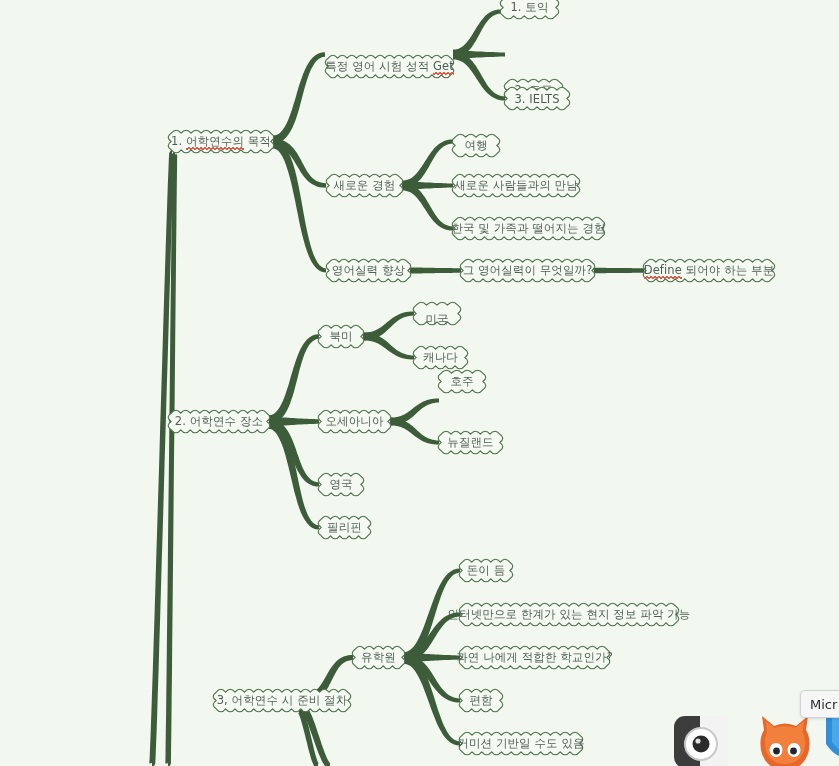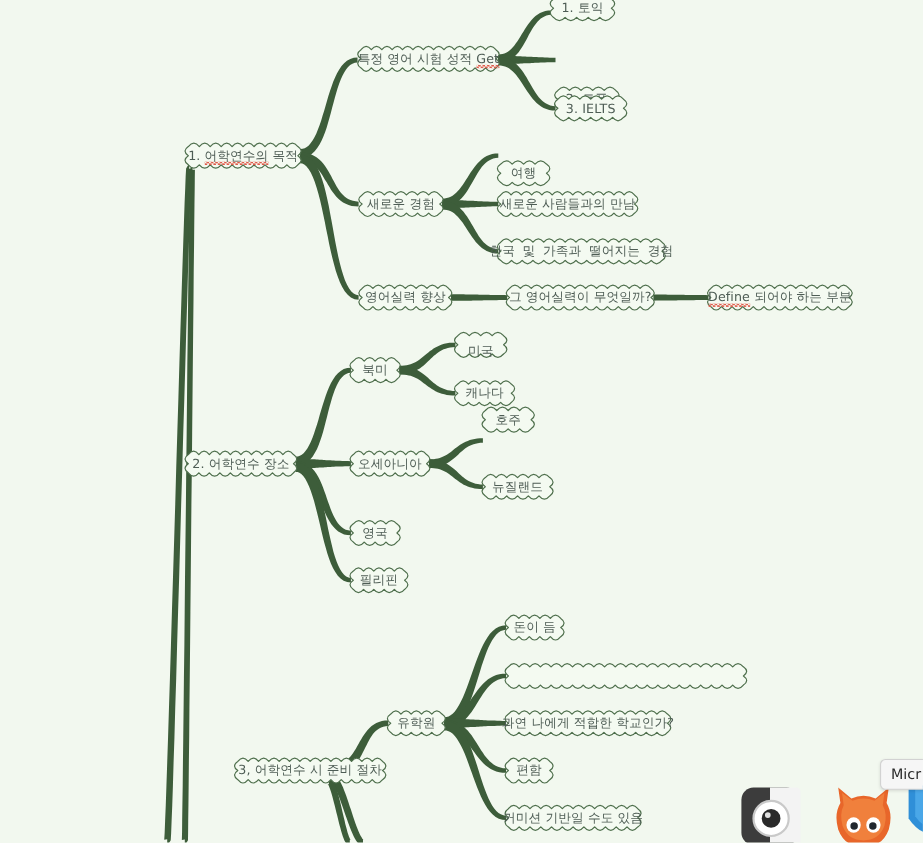--- a/index.html
+++ b/index.html
@@ -93,21 +93,21 @@
       </g>
   </svg>
 
   <div id="nodes">
       <div class="node" style="left: 166px; top: 128px; width: 110px; height: 27px;">
         <svg class="cloudbg" width="110" height="27" viewBox="0 0 110 27">
           <path d="M5.2,5.2 Q10.2,-0.8 15.2,5.2 Q20.1,-0.8 25.1,5.2 Q30.1,-0.8 35.1,5.2 Q40.1,-0.8 45.0,5.2 Q50.0,-0.8 55.0,5.2 Q60.0,-0.8 65.0,5.2 Q69.9,-0.8 74.9,5.2 Q79.9,-0.8 84.9,5.2 Q89.9,-0.8 94.8,5.2 Q99.8,-0.8 104.8,5.2 Q110.8,9.3 104.8,13.5 Q110.8,17.6 104.8,21.8 Q99.8,27.8 94.8,21.8 Q89.9,27.8 84.9,21.8 Q79.9,27.8 74.9,21.8 Q69.9,27.8 65.0,21.8 Q60.0,27.8 55.0,21.8 Q50.0,27.8 45.0,21.8 Q40.1,27.8 35.1,21.8 Q30.1,27.8 25.1,21.8 Q20.1,27.8 15.2,21.8 Q10.2,27.8 5.2,21.8 Q-0.8,17.6 5.2,13.5 Q-0.8,9.3 5.2,5.2 Z" fill="#f4faf1" stroke="#4e6f4c" stroke-width="1.1" stroke-linejoin="round"></path>
         </svg>
         <span class="txt">1. <span class="sp">어학연수의</span> 목적</span>
       </div>
-      <div class="node" style="left: 323px; top: 40px; width: 133px; height: 27px;">
+      <div class="node" style="left: 323px; top: 53px; width: 133px; height: 27px;">
         <svg class="cloudbg" width="133" height="27" viewBox="0 0 133 27">
           <path d="M5.2,5.2 Q9.9,-0.8 14.6,5.2 Q19.3,-0.8 24.1,5.2 Q28.8,-0.8 33.5,5.2 Q38.2,-0.8 42.9,5.2 Q47.6,-0.8 52.4,5.2 Q57.1,-0.8 61.8,5.2 Q66.5,-0.8 71.2,5.2 Q75.9,-0.8 80.6,5.2 Q85.4,-0.8 90.1,5.2 Q94.8,-0.8 99.5,5.2 Q104.2,-0.8 108.9,5.2 Q113.7,-0.8 118.4,5.2 Q123.1,-0.8 127.8,5.2 Q133.8,9.3 127.8,13.5 Q133.8,17.6 127.8,21.8 Q123.1,27.8 118.4,21.8 Q113.7,27.8 108.9,21.8 Q104.2,27.8 99.5,21.8 Q94.8,27.8 90.1,21.8 Q85.4,27.8 80.6,21.8 Q75.9,27.8 71.2,21.8 Q66.5,27.8 61.8,21.8 Q57.1,27.8 52.4,21.8 Q47.6,27.8 42.9,21.8 Q38.2,27.8 33.5,21.8 Q28.8,27.8 24.1,21.8 Q19.3,27.8 14.6,21.8 Q9.9,27.8 5.2,21.8 Q-0.8,17.6 5.2,13.5 Q-0.8,9.3 5.2,5.2 Z" fill="#f4faf1" stroke="#4e6f4c" stroke-width="1.1" stroke-linejoin="round"></path>
         </svg>
         <span class="txt">특정 영어 시험 성적 <span class="sp">Get</span></span>
       </div>
       <div class="node" style="left: 498px; top: -6px; width: 63px; height: 27px;">
         <svg class="cloudbg" width="63" height="27" viewBox="0 0 63 27">
           <path d="M5.2,5.2 Q10.5,-0.8 15.7,5.2 Q21.0,-0.8 26.2,5.2 Q31.5,-0.8 36.8,5.2 Q42.0,-0.8 47.3,5.2 Q52.5,-0.8 57.8,5.2 Q63.8,9.3 57.8,13.5 Q63.8,17.6 57.8,21.8 Q52.5,27.8 47.3,21.8 Q42.0,27.8 36.8,21.8 Q31.5,27.8 26.2,21.8 Q21.0,27.8 15.7,21.8 Q10.5,27.8 5.2,21.8 Q-0.8,17.6 5.2,13.5 Q-0.8,9.3 5.2,5.2 Z" fill="#f4faf1" stroke="#4e6f4c" stroke-width="1.1" stroke-linejoin="round"></path>
         </svg>
         <span class="txt">1. 토익</span>
@@ -123,33 +123,33 @@
           <path d="M5.2,5.2 Q10.2,-0.8 15.1,5.2 Q20.1,-0.8 25.1,5.2 Q30.0,-0.8 35.0,5.2 Q40.0,-0.8 44.9,5.2 Q49.9,-0.8 54.9,5.2 Q59.8,-0.8 64.8,5.2 Q70.8,9.3 64.8,13.5 Q70.8,17.6 64.8,21.8 Q59.8,27.8 54.9,21.8 Q49.9,27.8 44.9,21.8 Q40.0,27.8 35.0,21.8 Q30.0,27.8 25.1,21.8 Q20.1,27.8 15.1,21.8 Q10.2,27.8 5.2,21.8 Q-0.8,17.6 5.2,13.5 Q-0.8,9.3 5.2,5.2 Z" fill="#f4faf1" stroke="#4e6f4c" stroke-width="1.1" stroke-linejoin="round"></path>
         </svg>
         <span class="txt">3. IELTS</span>
       </div>
       <div class="node" style="left: 324px; top: 172px; width: 81px; height: 27px;">
         <svg class="cloudbg" width="81" height="27" viewBox="0 0 81 27">
           <path d="M5.2,5.2 Q10.2,-0.8 15.3,5.2 Q20.3,-0.8 25.4,5.2 Q30.4,-0.8 35.5,5.2 Q40.5,-0.8 45.5,5.2 Q50.6,-0.8 55.6,5.2 Q60.7,-0.8 65.7,5.2 Q70.8,-0.8 75.8,5.2 Q81.8,9.3 75.8,13.5 Q81.8,17.6 75.8,21.8 Q70.8,27.8 65.7,21.8 Q60.7,27.8 55.6,21.8 Q50.6,27.8 45.5,21.8 Q40.5,27.8 35.5,21.8 Q30.4,27.8 25.4,21.8 Q20.3,27.8 15.3,21.8 Q10.2,27.8 5.2,21.8 Q-0.8,17.6 5.2,13.5 Q-0.8,9.3 5.2,5.2 Z" fill="#f4faf1" stroke="#4e6f4c" stroke-width="1.1" stroke-linejoin="round"></path>
         </svg>
         <span class="txt">새로운 경험</span>
       </div>
-      <div class="node" style="left: 450px; top: 144px; width: 52px; height: 27px;">
+      <div class="node" style="left: 450px; top: 132px; width: 52px; height: 27px;">
         <svg class="cloudbg" width="52" height="27" viewBox="0 0 52 27">
           <path d="M5.2,5.2 Q10.4,-0.8 15.6,5.2 Q20.8,-0.8 26.0,5.2 Q31.2,-0.8 36.4,5.2 Q41.6,-0.8 46.8,5.2 Q52.8,9.3 46.8,13.5 Q52.8,17.6 46.8,21.8 Q41.6,27.8 36.4,21.8 Q31.2,27.8 26.0,21.8 Q20.8,27.8 15.6,21.8 Q10.4,27.8 5.2,21.8 Q-0.8,17.6 5.2,13.5 Q-0.8,9.3 5.2,5.2 Z" fill="#f4faf1" stroke="#4e6f4c" stroke-width="1.1" stroke-linejoin="round"></path>
         </svg>
         <span class="txt">여행</span>
       </div>
       <div class="node" style="left: 450px; top: 172px; width: 132px; height: 27px; text-align: right;">
         <svg class="cloudbg" width="132" height="27" viewBox="0 0 132 27">
           <path d="M5.2,5.2 Q9.9,-0.8 14.6,5.2 Q19.2,-0.8 23.9,5.2 Q28.6,-0.8 33.3,5.2 Q37.9,-0.8 42.6,5.2 Q47.3,-0.8 52.0,5.2 Q56.6,-0.8 61.3,5.2 Q66.0,-0.8 70.7,5.2 Q75.4,-0.8 80.0,5.2 Q84.7,-0.8 89.4,5.2 Q94.1,-0.8 98.7,5.2 Q103.4,-0.8 108.1,5.2 Q112.8,-0.8 117.4,5.2 Q122.1,-0.8 126.8,5.2 Q132.8,9.3 126.8,13.5 Q132.8,17.6 126.8,21.8 Q122.1,27.8 117.4,21.8 Q112.8,27.8 108.1,21.8 Q103.4,27.8 98.7,21.8 Q94.1,27.8 89.4,21.8 Q84.7,27.8 80.0,21.8 Q75.4,27.8 70.7,21.8 Q66.0,27.8 61.3,21.8 Q56.6,27.8 52.0,21.8 Q47.3,27.8 42.6,21.8 Q37.9,27.8 33.3,21.8 Q28.6,27.8 23.9,21.8 Q19.2,27.8 14.6,21.8 Q9.9,27.8 5.2,21.8 Q-0.8,17.6 5.2,13.5 Q-0.8,9.3 5.2,5.2 Z" fill="#f4faf1" stroke="#4e6f4c" stroke-width="1.1" stroke-linejoin="round"></path>
         </svg>
         <span class="txt">새로운 사람들과의 만남</span>
       </div>
-      <div class="node" style="left: 450px; top: 215px; width: 157px; height: 27px; font-family: Liberation Mono, monospace;">
+      <div class="node" style="left: 450px; top: 215px; width: 157px; height: 27px;">
         <svg class="cloudbg" width="157" height="27" viewBox="0 0 157 27">
           <path d="M5.2,5.2 Q10.1,-0.8 15.0,5.2 Q19.9,-0.8 24.7,5.2 Q29.6,-0.8 34.5,5.2 Q39.4,-0.8 44.3,5.2 Q49.2,-0.8 54.1,5.2 Q59.0,-0.8 63.8,5.2 Q68.7,-0.8 73.6,5.2 Q78.5,-0.8 83.4,5.2 Q88.3,-0.8 93.2,5.2 Q98.0,-0.8 102.9,5.2 Q107.8,-0.8 112.7,5.2 Q117.6,-0.8 122.5,5.2 Q127.4,-0.8 132.3,5.2 Q137.1,-0.8 142.0,5.2 Q146.9,-0.8 151.8,5.2 Q157.8,9.3 151.8,13.5 Q157.8,17.6 151.8,21.8 Q146.9,27.8 142.0,21.8 Q137.1,27.8 132.3,21.8 Q127.4,27.8 122.5,21.8 Q117.6,27.8 112.7,21.8 Q107.8,27.8 102.9,21.8 Q98.0,27.8 93.2,21.8 Q88.3,27.8 83.4,21.8 Q78.5,27.8 73.6,21.8 Q68.7,27.8 63.8,21.8 Q59.0,27.8 54.1,21.8 Q49.2,27.8 44.3,21.8 Q39.4,27.8 34.5,21.8 Q29.6,27.8 24.7,21.8 Q19.9,27.8 15.0,21.8 Q10.1,27.8 5.2,21.8 Q-0.8,17.6 5.2,13.5 Q-0.8,9.3 5.2,5.2 Z" fill="#f4faf1" stroke="#4e6f4c" stroke-width="1.1" stroke-linejoin="round"></path>
         </svg>
         <span class="txt">한국 및 가족과 떨어지는 경험</span>
       </div>
       <div class="node" style="left: 324px; top: 257px; width: 89px; height: 27px;">
         <svg class="cloudbg" width="89" height="27" viewBox="0 0 89 27">
           <path d="M5.2,5.2 Q10.1,-0.8 15.0,5.2 Q19.9,-0.8 24.8,5.2 Q29.8,-0.8 34.7,5.2 Q39.6,-0.8 44.5,5.2 Q49.4,-0.8 54.3,5.2 Q59.2,-0.8 64.1,5.2 Q69.1,-0.8 74.0,5.2 Q78.9,-0.8 83.8,5.2 Q89.8,9.3 83.8,13.5 Q89.8,17.6 83.8,21.8 Q78.9,27.8 74.0,21.8 Q69.1,27.8 64.2,21.8 Q59.2,27.8 54.3,21.8 Q49.4,27.8 44.5,21.8 Q39.6,27.8 34.7,21.8 Q29.8,27.8 24.9,21.8 Q19.9,27.8 15.0,21.8 Q10.1,27.8 5.2,21.8 Q-0.8,17.6 5.2,13.5 Q-0.8,9.3 5.2,5.2 Z" fill="#f4faf1" stroke="#4e6f4c" stroke-width="1.1" stroke-linejoin="round"></path>
         </svg>
         <span class="txt">영어실력 향상</span>
@@ -235,20 +235,21 @@
       <div class="node" style="left: 457px; top: 557px; width: 58px; height: 27px; text-align: right;">
         <svg class="cloudbg" width="58" height="27" viewBox="0 0 58 27">
           <path d="M5.2,5.2 Q10.0,-0.8 14.7,5.2 Q19.5,-0.8 24.2,5.2 Q29.0,-0.8 33.8,5.2 Q38.5,-0.8 43.3,5.2 Q48.0,-0.8 52.8,5.2 Q58.8,9.3 52.8,13.5 Q58.8,17.6 52.8,21.8 Q48.0,27.8 43.3,21.8 Q38.5,27.8 33.8,21.8 Q29.0,27.8 24.2,21.8 Q19.5,27.8 14.7,21.8 Q10.0,27.8 5.2,21.8 Q-0.8,17.6 5.2,13.5 Q-0.8,9.3 5.2,5.2 Z" fill="#f4faf1" stroke="#4e6f4c" stroke-width="1.1" stroke-linejoin="round"></path>
         </svg>
         <span class="txt">돈이 듬</span>
       </div>
       <div class="node" style="left: 457px; top: 601px; width: 224px; height: 27px;">
         <svg class="cloudbg" width="224" height="27" viewBox="0 0 224 27">
           <path d="M5.2,5.2 Q10.1,-0.8 14.9,5.2 Q19.8,-0.8 24.6,5.2 Q29.5,-0.8 34.3,5.2 Q39.2,-0.8 44.0,5.2 Q48.9,-0.8 53.7,5.2 Q58.6,-0.8 63.5,5.2 Q68.3,-0.8 73.2,5.2 Q78.0,-0.8 82.9,5.2 Q87.7,-0.8 92.6,5.2 Q97.4,-0.8 102.3,5.2 Q107.1,-0.8 112.0,5.2 Q116.9,-0.8 121.7,5.2 Q126.6,-0.8 131.4,5.2 Q136.3,-0.8 141.1,5.2 Q146.0,-0.8 150.8,5.2 Q155.7,-0.8 160.5,5.2 Q165.4,-0.8 170.3,5.2 Q175.1,-0.8 180.0,5.2 Q184.8,-0.8 189.7,5.2 Q194.5,-0.8 199.4,5.2 Q204.2,-0.8 209.1,5.2 Q213.9,-0.8 218.8,5.2 Q224.8,9.3 218.8,13.5 Q224.8,17.6 218.8,21.8 Q213.9,27.8 209.1,21.8 Q204.2,27.8 199.4,21.8 Q194.5,27.8 189.7,21.8 Q184.8,27.8 180.0,21.8 Q175.1,27.8 170.3,21.8 Q165.4,27.8 160.5,21.8 Q155.7,27.8 150.8,21.8 Q146.0,27.8 141.1,21.8 Q136.3,27.8 131.4,21.8 Q126.6,27.8 121.7,21.8 Q116.9,27.8 112.0,21.8 Q107.1,27.8 102.3,21.8 Q97.4,27.8 92.6,21.8 Q87.7,27.8 82.9,21.8 Q78.0,27.8 73.2,21.8 Q68.3,27.8 63.5,21.8 Q58.6,27.8 53.7,21.8 Q48.9,27.8 44.0,21.8 Q39.2,27.8 34.3,21.8 Q29.5,27.8 24.6,21.8 Q19.8,27.8 14.9,21.8 Q10.1,27.8 5.2,21.8 Q-0.8,17.6 5.2,13.5 Q-0.8,9.3 5.2,5.2 Z" fill="#f4faf1" stroke="#4e6f4c" stroke-width="1.1" stroke-linejoin="round"></path>
         </svg>
+        <span class="txt">인터넷만으로 한계가 있는 현지 정보 파악 가능</span>
       </div>
       <div class="node" style="left: 457px; top: 644px; width: 155px; height: 27px;">
         <svg class="cloudbg" width="155" height="27" viewBox="0 0 155 27">
           <path d="M5.2,5.2 Q10.0,-0.8 14.8,5.2 Q19.7,-0.8 24.5,5.2 Q29.3,-0.8 34.1,5.2 Q38.9,-0.8 43.8,5.2 Q48.6,-0.8 53.4,5.2 Q58.2,-0.8 63.0,5.2 Q67.9,-0.8 72.7,5.2 Q77.5,-0.8 82.3,5.2 Q87.1,-0.8 92.0,5.2 Q96.8,-0.8 101.6,5.2 Q106.4,-0.8 111.2,5.2 Q116.1,-0.8 120.9,5.2 Q125.7,-0.8 130.5,5.2 Q135.3,-0.8 140.2,5.2 Q145.0,-0.8 149.8,5.2 Q155.8,9.3 149.8,13.5 Q155.8,17.6 149.8,21.8 Q145.0,27.8 140.2,21.8 Q135.3,27.8 130.5,21.8 Q125.7,27.8 120.9,21.8 Q116.1,27.8 111.2,21.8 Q106.4,27.8 101.6,21.8 Q96.8,27.8 92.0,21.8 Q87.1,27.8 82.3,21.8 Q77.5,27.8 72.7,21.8 Q67.9,27.8 63.0,21.8 Q58.2,27.8 53.4,21.8 Q48.6,27.8 43.8,21.8 Q38.9,27.8 34.1,21.8 Q29.3,27.8 24.5,21.8 Q19.7,27.8 14.8,21.8 Q10.0,27.8 5.2,21.8 Q-0.8,17.6 5.2,13.5 Q-0.8,9.3 5.2,5.2 Z" fill="#f4faf1" stroke="#4e6f4c" stroke-width="1.1" stroke-linejoin="round"></path>
         </svg>
         <span class="txt">과연 나에게 적합한 학교인가?</span>
       </div>
       <div class="node" style="left: 457px; top: 687px; width: 48px; height: 27px;">
         <svg class="cloudbg" width="48" height="27" viewBox="0 0 48 27">
           <path d="M5.2,5.2 Q9.9,-0.8 14.6,5.2 Q19.3,-0.8 24.0,5.2 Q28.7,-0.8 33.4,5.2 Q38.1,-0.8 42.8,5.2 Q48.8,9.3 42.8,13.5 Q48.8,17.6 42.8,21.8 Q38.1,27.8 33.4,21.8 Q28.7,27.8 24.0,21.8 Q19.3,27.8 14.6,21.8 Q9.9,27.8 5.2,21.8 Q-0.8,17.6 5.2,13.5 Q-0.8,9.3 5.2,5.2 Z" fill="#f4faf1" stroke="#4e6f4c" stroke-width="1.1" stroke-linejoin="round"></path>

